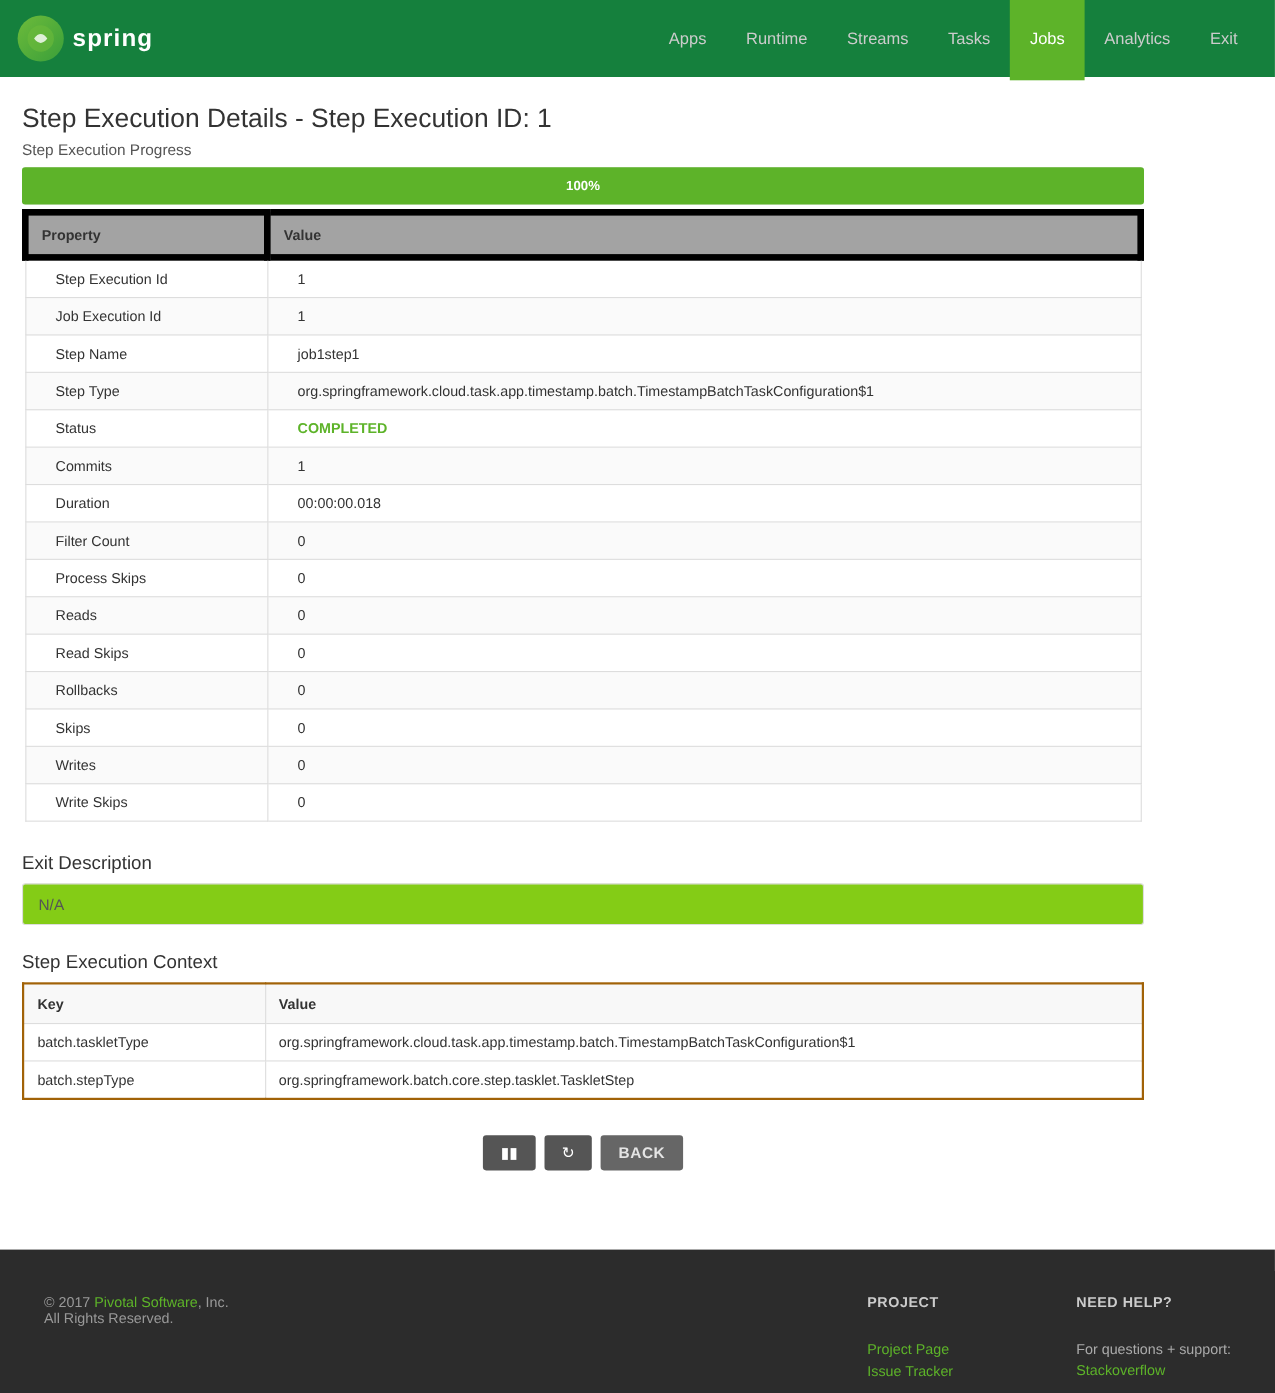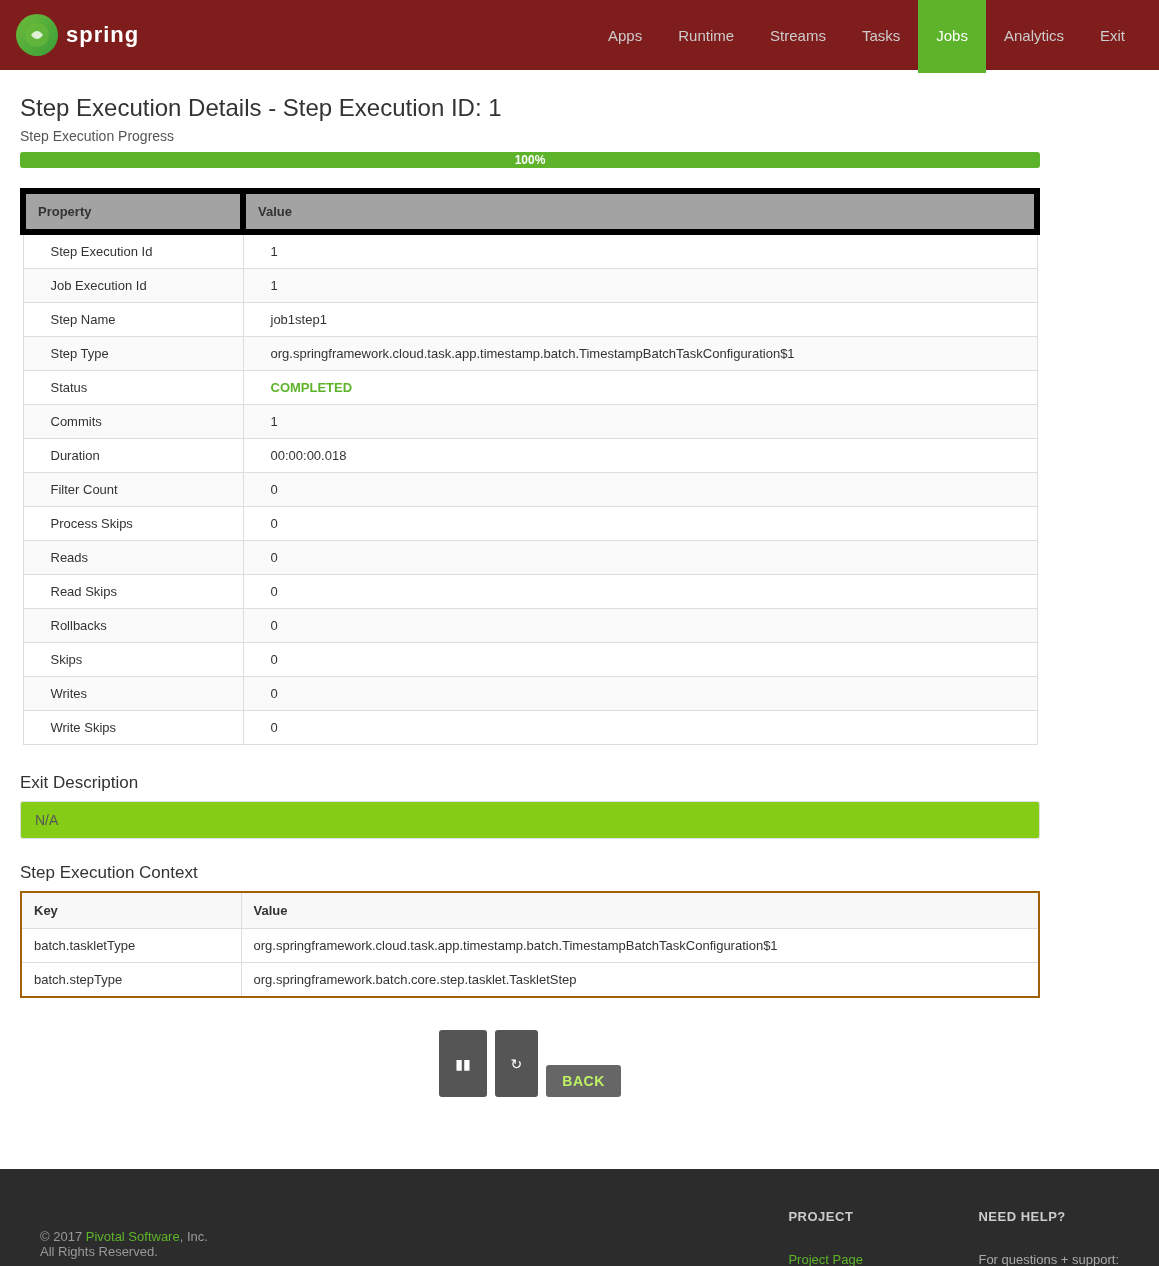--- a/index.html
+++ b/index.html
@@ -1,20 +1,20 @@
 <!DOCTYPE html>
 <html><head>
   <meta charset="utf-8">
   <style>
     * { box-sizing: border-box; margin: 0; padding: 0; }
     body { font-family: Arial, sans-serif; font-size: 14px; color: #333; background: #fff; }
 
     
     .navbar {
-      background: #7f1d1d;
+      background: #15803d;
       display: flex;
       align-items: center;
       height: 70px;
       padding: 0 16px;
     }
     .navbar-brand {
       display: flex;
       align-items: center;
       margin-right: auto;
     }
@@ -68,23 +68,23 @@
     .page-subtitle {
       font-size: 14px;
       color: #555;
       margin-bottom: 8px;
     }
 
     
     .progress-container {
       background: #e0e0e0;
       border-radius: 3px;
-      height: 16px;
-      width: 100%;
-      margin-bottom: 20px;
+      height: 34px;
+      width: 100%;
+      margin-bottom: 4px;
       position: relative;
     }
     .progress-bar {
       background: #5db329;
       height: 100%;
       border-radius: 3px;
       display: flex;
       align-items: center;
       justify-content: center;
     }
@@ -179,43 +179,41 @@
       display: flex;
       align-items: center;
       gap: 6px;
     }
     .btn-dark {
       background: #555;
       color: #fff;
     }
     .btn-back {
       background: #666;
-      color: #bef264;
+      color: #e5e5e5;
       font-weight: bold;
       letter-spacing: 0.5px;
-      margin-top: 35px;
     }
 
     
     .footer {
       background: #2c2c2c;
       color: #aaa;
       padding: 40px 40px 30px 40px;
       display: flex;
       gap: 60px;
       flex-wrap: wrap;
     }
     .footer-left {
       flex: 1;
       min-width: 200px;
     }
     .footer-left .copy {
       font-size: 13px;
       color: #999;
-      margin-top: 20px;
     }
     .footer-left .pivotal-link {
       color: #5db329;
       text-decoration: none;
     }
     .footer-section {
       min-width: 130px;
     }
     .footer-section h4 {
       color: #ccc;

